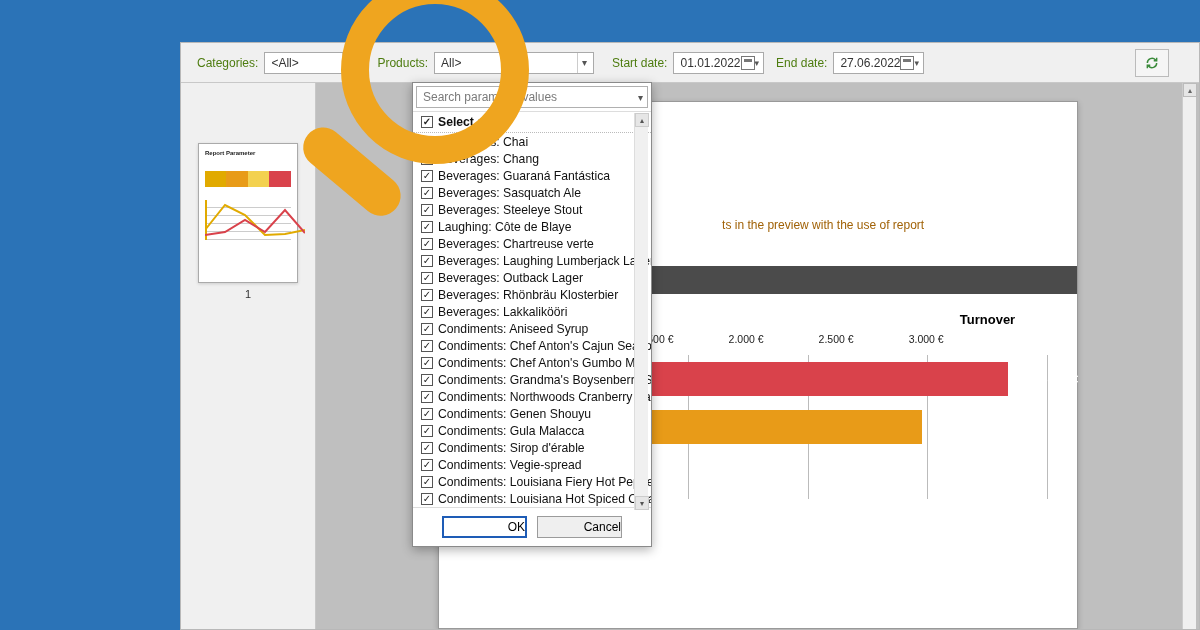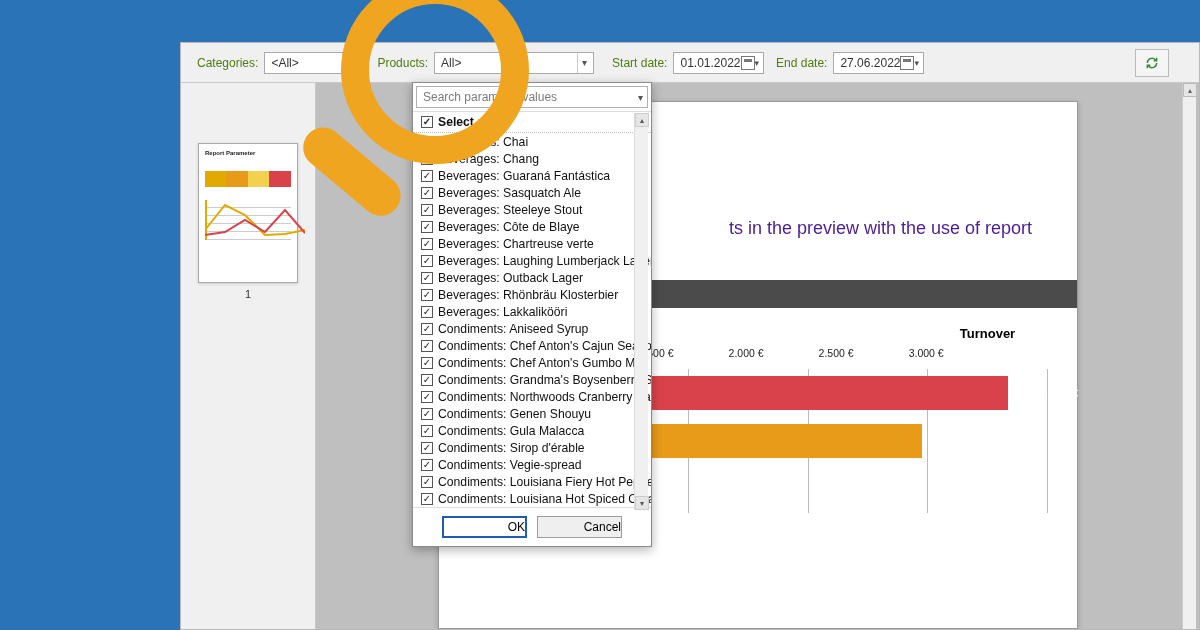--- a/index.html
+++ b/index.html
@@ -109,21 +109,21 @@
   .v-scroll-arrow {
     width:14px; height:14px; background:#e6e6e6; border:1px solid #bbb;
     display:flex; align-items:center; justify-content:center; font-size:8px; color:#666;
   }
   .report-page {
     width:640px; background:#fff; border:1px solid #999; box-shadow:0 2px 6px rgba(0,0,0,0.2);
     padding:40px 30px 0 30px;
     position:relative;
   }
   .rp-heading { font-size:28px; font-weight:700; color:#222; margin:40px 0 4px 0; }
-  .rp-text { font-size:18px; color:#4c1d95; }
+  .rp-text { font-size:12px; color:#a16207; }
   .rp-blackbar {
     background:#4b4b4b; height:28px; margin:20px 0 0 0;
     color:#fff; font-size:12px; font-weight:600; display:flex; align-items:center; padding:0 12px; width:calc(100% + 30px);
   }
   .chart-title {
     width:100%; text-align:center; font-size:13px; font-weight:600;
   }
   .axis-row {
     display:flex; font-size:10.5px; color:#222; gap:55px; margin-left:170px; margin-top:6px;
   }
@@ -382,21 +382,21 @@
       <div class="dd-item">
         <span class="dd-cb checked"></span>
         <span>Beverages: Sasquatch Ale</span>
       </div>
       <div class="dd-item">
         <span class="dd-cb checked"></span>
         <span>Beverages: Steeleye Stout</span>
       </div>
       <div class="dd-item">
         <span class="dd-cb checked"></span>
-        <span>Beverages: Côte de Blaye</span>
+        <span>Laughing: Côte de Blaye</span>
       </div>
       <div class="dd-item">
         <span class="dd-cb checked"></span>
         <span>Beverages: Chartreuse verte</span>
       </div>
       <div class="dd-item">
         <span class="dd-cb checked"></span>
         <span>Beverages: Laughing Lumberjack Lager</span>
       </div>
       <div class="dd-item">

